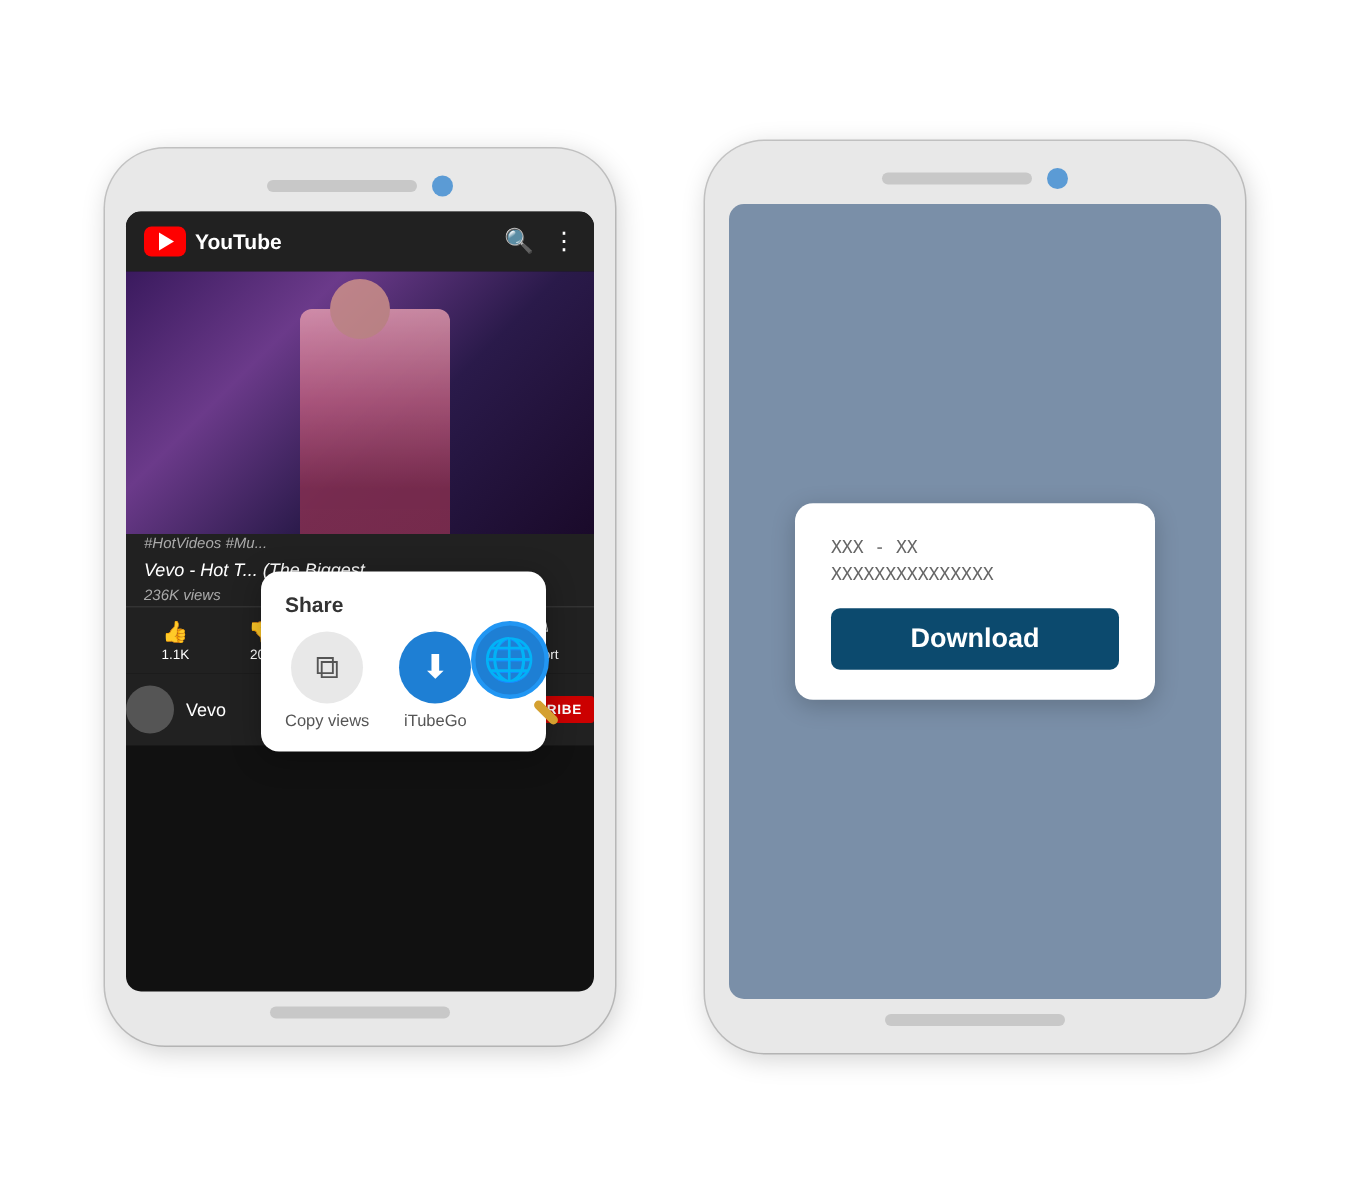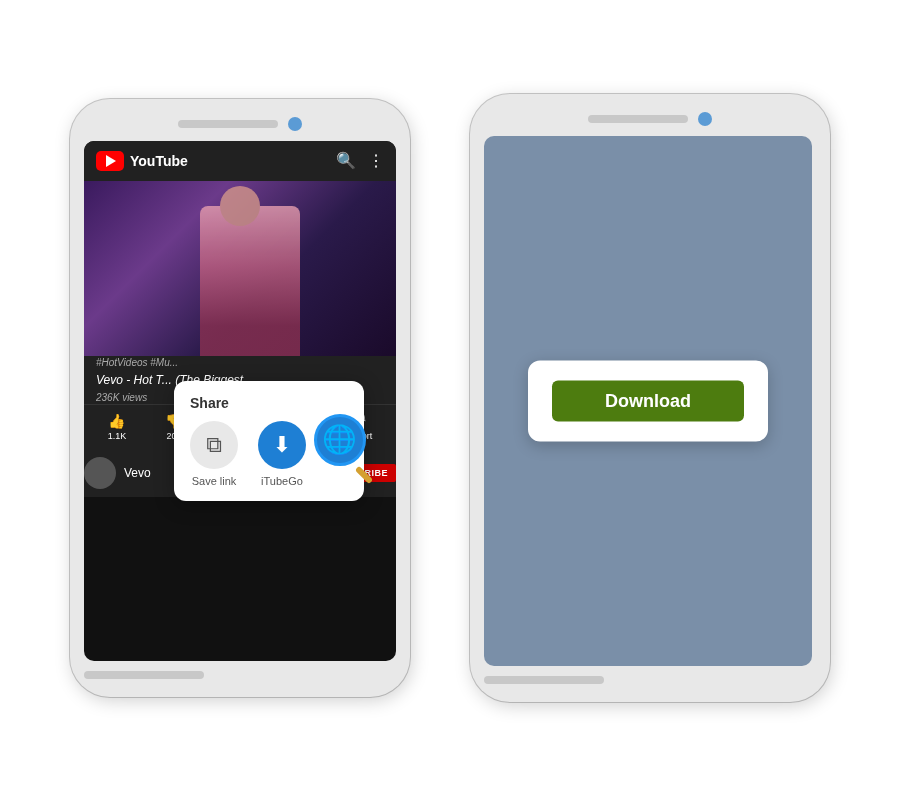--- a/index.html
+++ b/index.html
@@ -25,20 +25,21 @@
 
     
     .phone {
       background: #e8e8e8;
       border-radius: 40px;
       padding: 18px 14px;
       box-shadow: 2px 4px 18px rgba(0,0,0,0.18), 0 0 0 1px #ccc;
       position: relative;
       display: flex;
       flex-direction: column;
+      align-items: center;
       gap: 10px;
     }
 
     .phone-top-bar {
       display: flex;
       align-items: center;
       justify-content: center;
       gap: 10px;
       width: 100%;
       padding: 0 20px;
@@ -382,21 +383,21 @@
       font-family: monospace;
     }
 
     .download-url-line2 {
       color: #666;
       font-size: 12px;
       font-family: monospace;
     }
 
     .download-btn {
-      background: #4d7c0f;
+      background: #0c4a6e;
       color: white;
       border: none;
       border-radius: 6px;
       padding: 10px 40px;
       font-size: 18px;
       font-weight: bold;
       cursor: pointer;
       width: 100%;
       text-align: center;
     }
@@ -464,21 +465,21 @@
           <span class="yt-channel-name">Vevo</span>
         </div>
         <div class="yt-subscribe">SUBSCRIBE</div>
       </div>
 
       <div class="share-popup">
         <div class="share-title">Share</div>
         <div class="share-options">
           <div class="share-option">
             <div class="share-option-icon copy-link">⧉</div>
-            <span class="share-option-label">Save link</span>
+            <span class="share-option-label">Copy views</span>
           </div>
           <div class="share-option">
             <div class="share-option-icon itubego">⬇</div>
             <span class="share-option-label">iTubeGo</span>
           </div>
         </div>
       </div>
 
       <div class="globe-magnifier">
         <div class="globe-circle">🌐</div>
@@ -491,20 +492,24 @@
 
   <div class="phone phone-right">
     <div class="phone-top-bar">
       <div class="phone-speaker"></div>
       <div class="phone-camera"></div>
     </div>
 
     <div class="phone-screen" style="position:relative;">
 
       <div class="download-card">
+        <div class="download-url-text">
+          <div class="download-url-line1">XXX -  XX</div>
+          <div class="download-url-line2">XXXXXXXXXXXXXXX</div>
+        </div>
         <button class="download-btn">Download</button>
       </div>
     </div>
 
     <div class="phone-bottom-bar"></div>
   </div>
 
 </div>
 
 </body></html>

